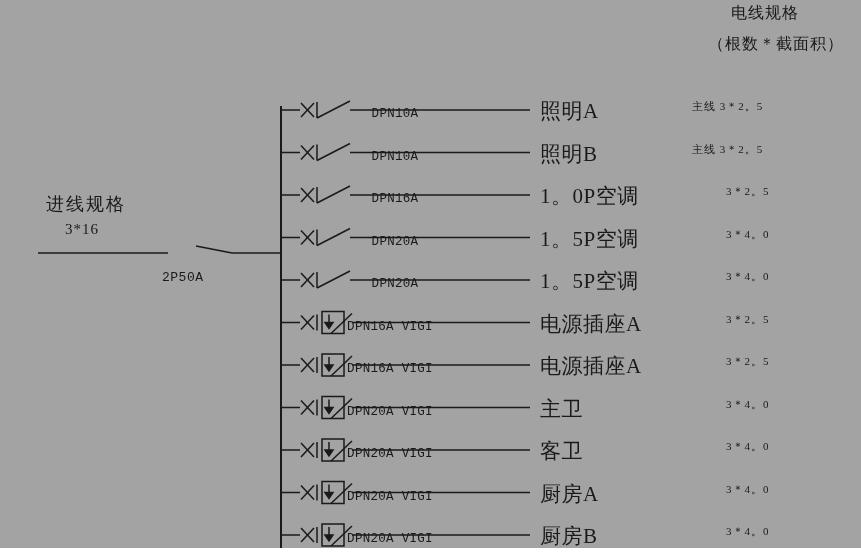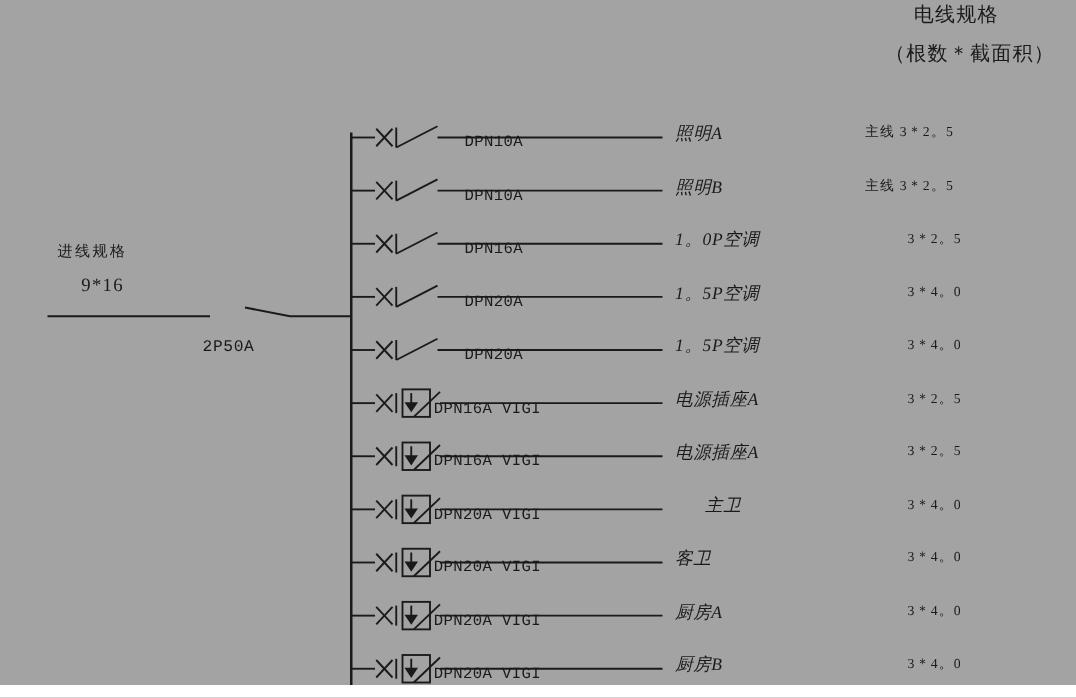--- a/index.html
+++ b/index.html
@@ -31,44 +31,43 @@
     line-height: 1;
   }
   
   .hdr {
     font-size: 16px;
     letter-spacing: 1px;
     font-family: "Liberation Serif", serif;
   }
   
   .incoming-title {
-    font-size: 12px;
+    font-size: 18px;
     letter-spacing: 2px;
   }
   .incoming-sub {
     font-size: 15px;
     letter-spacing: 1px;
   }
   .main-breaker {
     font-size: 13px;
     letter-spacing: 0.5px;
     font-family: "Liberation Mono", monospace;
   }
   
   .brk {
     font-size: 12.5px;
     font-family: "Liberation Mono", monospace;
     letter-spacing: 0.3px;
     margin-top: 20px;
   }
   
   .cir {
-    font-size: 14px;
+    font-size: 21px;
     letter-spacing: 0.5px;
-    font-style: italic;
   }
   
   .spec {
     font-size: 11px;
     letter-spacing: 1px;
   }
 </style>
 </head>
 <body>
 
@@ -169,21 +168,21 @@
         <path d="M325 535 L329 541 L333 535 Z" fill="#1a1a1a" stroke="#1a1a1a"></path>
         <line x1="331" y1="546" x2="352" y2="526"></line>
         <line x1="352" y1="535" x2="530" y2="535"></line>
       </g>
   </svg>
 
   <div class="lbl hdr" style="left:731px; top:5px;">电线规格</div>
   <div class="lbl hdr" style="left:708px; top:36px;">（根数＊截面积）</div>
 
   <div class="lbl incoming-title" style="left:46px; top:195px;">进线规格</div>
-  <div class="lbl incoming-sub" style="left:65px; top:222px;">9*16</div>
+  <div class="lbl incoming-sub" style="left:65px; top:222px;">3*16</div>
   <div class="lbl main-breaker" style="left:162px; top:271px;">2P50A</div>
 
   <div id="branch-text">
       <div class="lbl brk" style="left: 395px; top: 88px; transform: translateX(-50%);">DPN10A</div>
       <div class="lbl cir" style="left: 540px; top: 101px;">照明A</div>
       <div class="spec lbl" style="left: 692px; top: 101px;">主线 3＊2。5</div>
       <div class="lbl brk" style="left: 395px; top: 130.5px; transform: translateX(-50%);">DPN10A</div>
       <div class="lbl cir" style="left: 540px; top: 143.5px;">照明B</div>
       <div class="spec lbl" style="left: 692px; top: 143.5px;">主线 3＊2。5</div>
       <div class="lbl brk" style="left: 395px; top: 173px; transform: translateX(-50%);">DPN16A</div>
@@ -195,21 +194,21 @@
       <div class="lbl brk" style="left: 395px; top: 258px; transform: translateX(-50%);">DPN20A</div>
       <div class="lbl cir" style="left: 540px; top: 271px;">1。5P空调</div>
       <div class="spec lbl" style="left: 726px; top: 271px;">3＊4。0</div>
       <div class="lbl brk" style="left: 390px; top: 300.5px; transform: translateX(-50%);">DPN16A VIGI</div>
       <div class="lbl cir" style="left: 540px; top: 313.5px;">电源插座A</div>
       <div class="spec lbl" style="left: 726px; top: 313.5px;">3＊2。5</div>
       <div class="lbl brk" style="left: 390px; top: 343px; transform: translateX(-50%);">DPN16A VIGI</div>
       <div class="lbl cir" style="left: 540px; top: 356px;">电源插座A</div>
       <div class="spec lbl" style="left: 726px; top: 356px;">3＊2。5</div>
       <div class="lbl brk" style="left: 390px; top: 385.5px; transform: translateX(-50%);">DPN20A VIGI</div>
-      <div class="lbl cir" style="left: 540px; top: 398.5px; margin-left: 24px;">主卫</div>
+      <div class="lbl cir" style="left: 540px; top: 398.5px;">主卫</div>
       <div class="spec lbl" style="left: 726px; top: 398.5px;">3＊4。0</div>
       <div class="lbl brk" style="left: 390px; top: 428px; transform: translateX(-50%);">DPN20A VIGI</div>
       <div class="lbl cir" style="left: 540px; top: 441px;">客卫</div>
       <div class="spec lbl" style="left: 726px; top: 441px;">3＊4。0</div>
       <div class="lbl brk" style="left: 390px; top: 470.5px; transform: translateX(-50%);">DPN20A VIGI</div>
       <div class="lbl cir" style="left: 540px; top: 483.5px;">厨房A</div>
       <div class="spec lbl" style="left: 726px; top: 483.5px;">3＊4。0</div>
       <div class="lbl brk" style="left: 390px; top: 513px; transform: translateX(-50%);">DPN20A VIGI</div>
       <div class="lbl cir" style="left: 540px; top: 526px;">厨房B</div>
       <div class="spec lbl" style="left: 726px; top: 526px;">3＊4。0</div>

